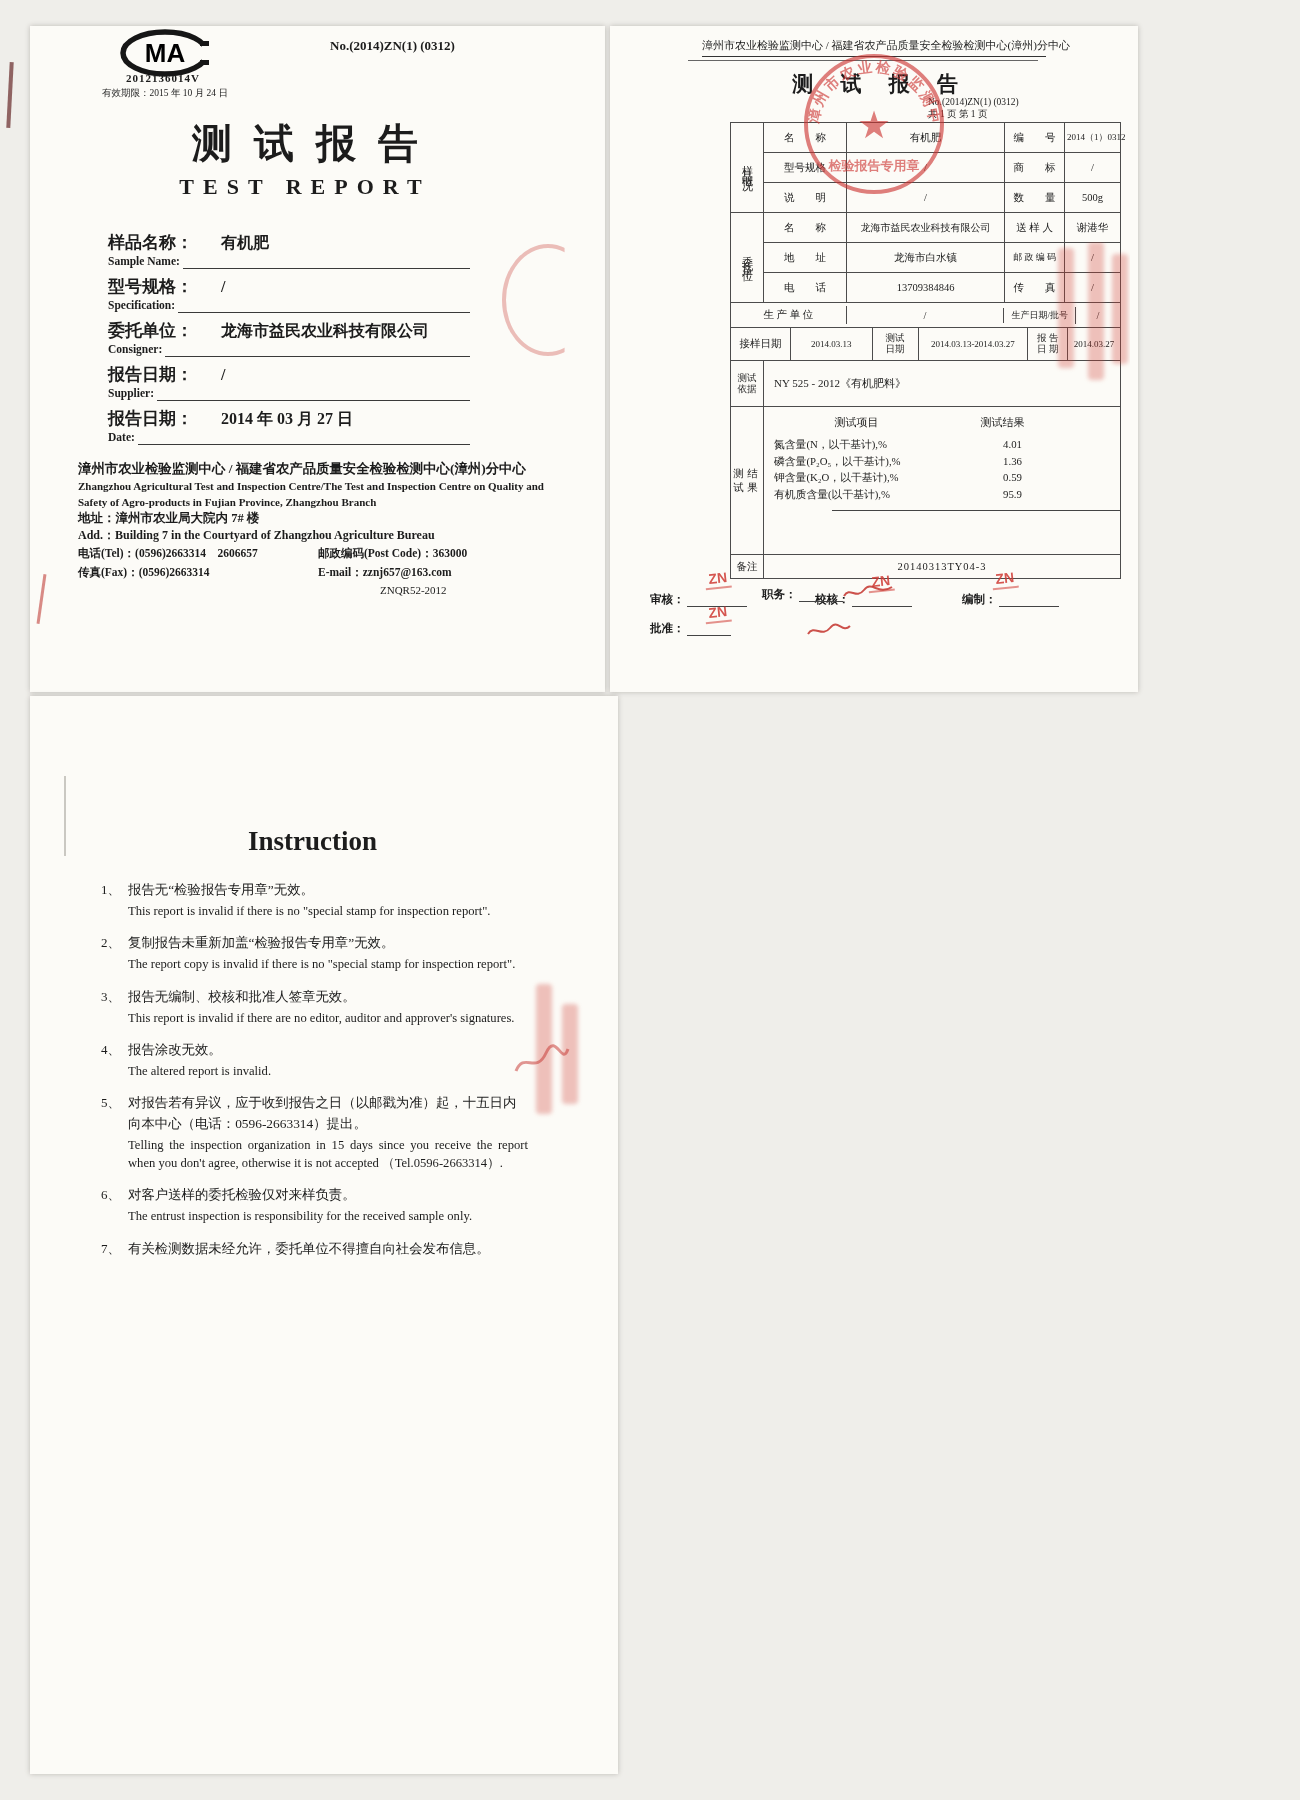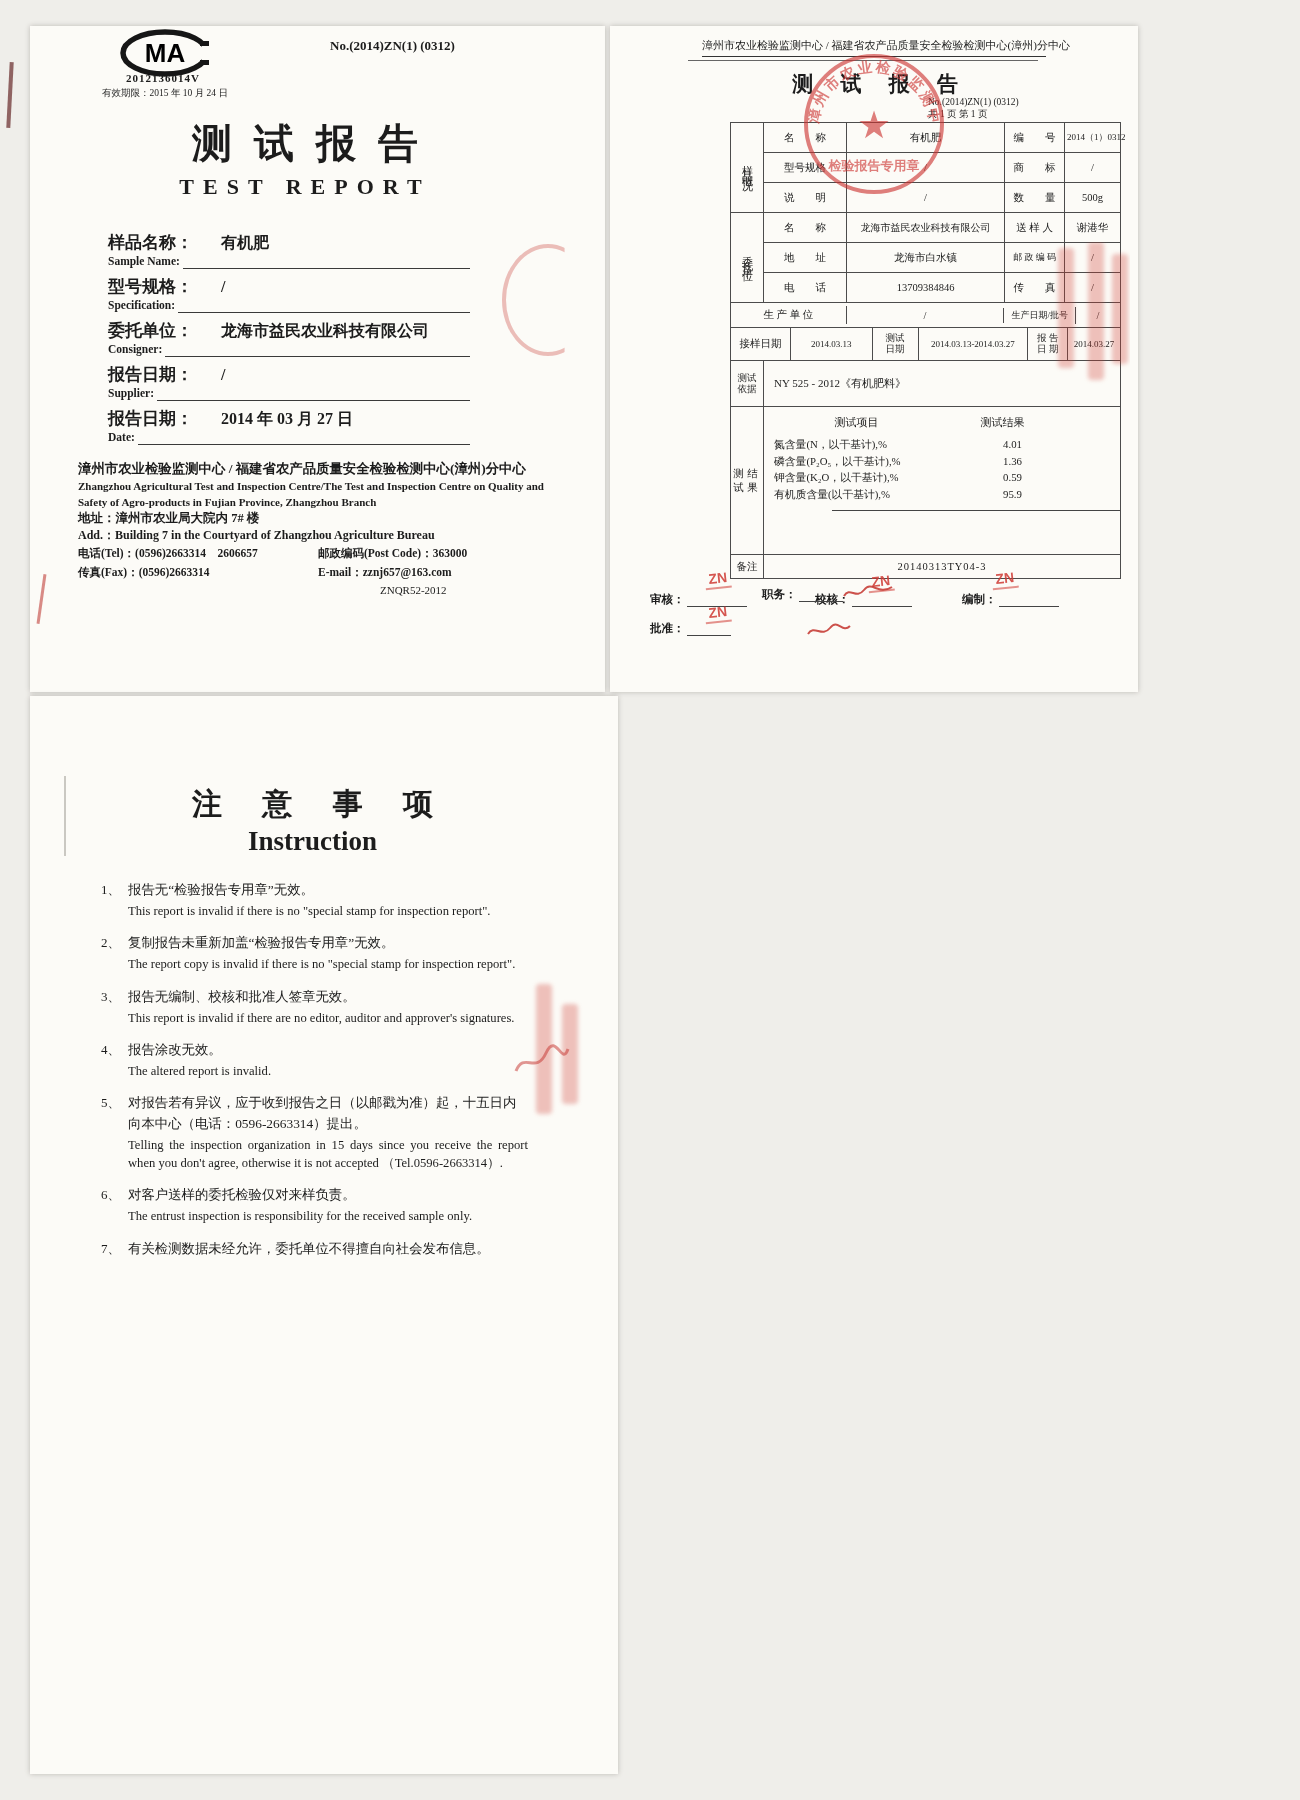--- a/index.html
+++ b/index.html
@@ -329,21 +329,20 @@
       </svg>
 
     <div class="abs seal-edge2" data-name="partial-red-seal">
       <div class="seal-col" style="left:10px;top:6px;height:120px;"></div>
       <div class="seal-col" style="left:40px;top:0;height:138px;"></div>
       <div class="seal-col" style="left:64px;top:12px;height:110px;"></div>
     </div>
   </div>
 
   <div class="page" id="page3" data-name="instruction-page">
-    <div class="abs p3-title" data-name="instruction-title-zh">注 意 事 项</div>
     <div class="abs p3-title-en" data-name="instruction-title-en">Instruction</div>
     <div class="abs insts" data-name="instruction-list">
       <div class="inst" data-name="instruction-item">
         <span class="num" data-name="item-number">1、</span>
         <div class="zh" data-name="item-zh">报告无“检验报告专用章”无效。</div>
         <div class="en" data-name="item-en">This report is invalid if there is no "special stamp for inspection report".</div>
       </div>
       <div class="inst" data-name="instruction-item">
         <span class="num" data-name="item-number">2、</span>
         <div class="zh" data-name="item-zh">复制报告未重新加盖“检验报告专用章”无效。</div>

